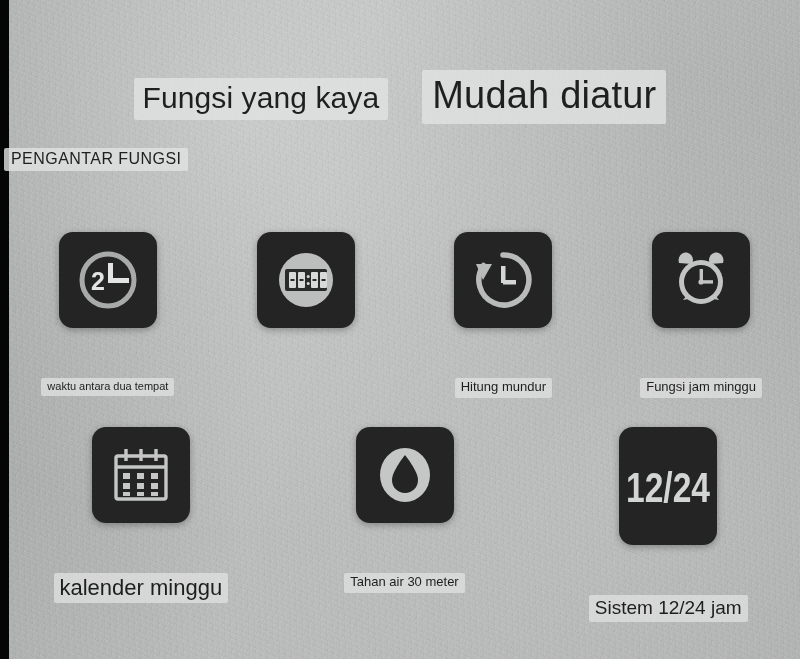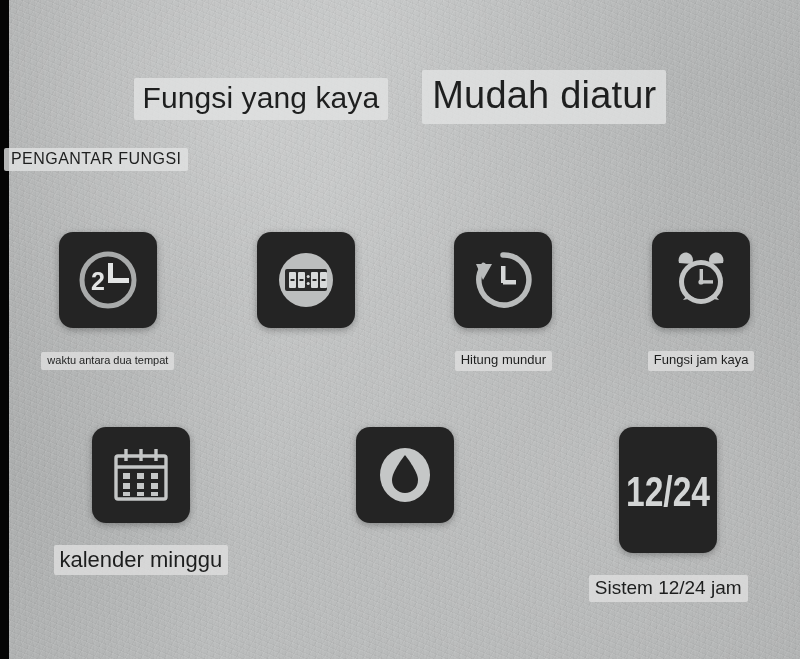--- a/index.html
+++ b/index.html
@@ -130,20 +130,21 @@
     text-align: center;
     white-space: nowrap;
   }
   .cap {
     display: inline-block;
     background: rgba(222,223,223,0.80);
     color: #1d1e1e;
     border-radius: 2px;
     padding: 2px 6px 3px 6px;
     line-height: 1.15;
+    margin-top: 28px;
   }
   .cap.xs { font-size: 11px; }
   .cap.sm { font-size: 13px; }
   .cap.md { font-size: 15px; }
   .cap.lg { font-size: 22px; }
   .cap.xl { font-size: 19px; }
 
   
   .tile.tall { height: 126px; }
 </style>
@@ -228,21 +229,21 @@
             <circle cx="33" cy="35" r="22" fill="#c2c4c4"></circle>
             <circle cx="33" cy="35" r="17" fill="#242424"></circle>
             <rect x="31.6" y="22" width="3.4" height="14" fill="#c2c4c4"></rect>
             <rect x="33" y="33.2" width="12" height="3.4" fill="#c2c4c4"></rect>
             <circle cx="33" cy="35" r="2.6" fill="#c2c4c4"></circle>
             <path d="M15 53 l5 -6 l6 4 Z" fill="#c2c4c4"></path>
             <path d="M51 53 l-5 -6 l-6 4 Z" fill="#c2c4c4"></path>
           </svg>
         </div>
         <div class="cap-wrap">
-          <span class="cap sm">Fungsi jam kaya</span>
+          <span class="cap sm">Fungsi jam minggu</span>
         </div>
       </div>
 
     </div>
 
     <div class="grid-row">
 
       <div class="cell">
         <div class="tile">
           <svg width="64" height="64" viewBox="0 0 64 64">
@@ -272,20 +273,23 @@
       </div>
 
 
       <div class="cell">
         <div class="tile">
           <svg width="66" height="66" viewBox="0 0 66 66">
             <ellipse cx="33" cy="33" rx="25" ry="27" fill="#c5c7c7"></ellipse>
             <path d="M33 13 C33 13 20 29 20 38 C20 45.5 25.8 51 33 51 C40.2 51 46 45.5 46 38 C46 29 33 13 33 13 Z" fill="#242424"></path>
           </svg>
         </div>
+        <div class="cap-wrap">
+          <span class="cap sm">Tahan air 30 meter</span>
+        </div>
       </div>
 
       <div class="cell">
         <div class="tile tall">
           <svg width="88" height="62" viewBox="0 0 88 62">
             <text x="44" y="47" text-anchor="middle" font-family="&quot;Liberation Sans Narrow&quot;, &quot;Liberation Sans&quot;, sans-serif" font-size="42" font-weight="bold" fill="#d3d5d5" transform="translate(44,0) scale(0.80,1) translate(-44,0)">12/24</text>
           </svg>
         </div>
         <div class="cap-wrap">
           <span class="cap xl">Sistem 12/24 jam</span>

